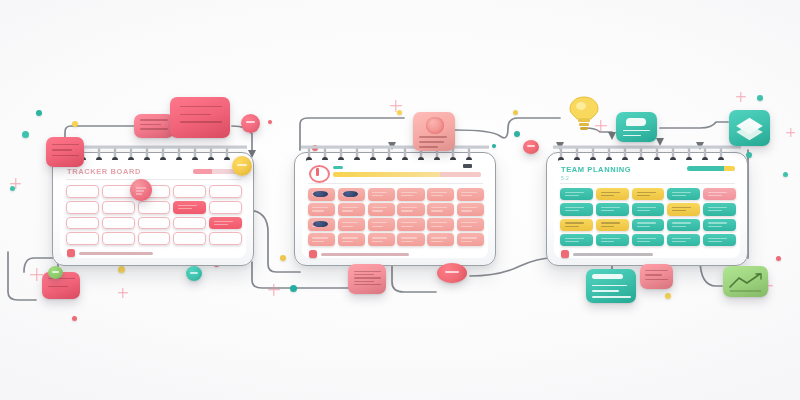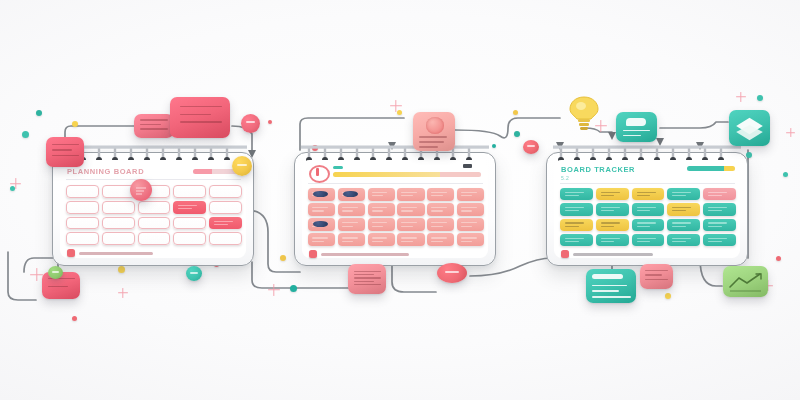--- a/index.html
+++ b/index.html
@@ -162,21 +162,21 @@
         <circle cx="104" cy="16" r="3"></circle>
           <circle cx="120" cy="16" r="3"></circle>
           <circle cx="136" cy="16" r="3"></circle>
         <circle cx="152" cy="16" r="3"></circle>
           <circle cx="168" cy="16" r="3"></circle>
       </g>
       <rect x="0" y="1.5" width="188" height="3.2" fill="#c8ccd2"></rect>
     </svg>
     <div class="panel-inner"></div>
 
-    <div class="panel-title" style="left:14px;top:14px;font-size:7.5px;color:#e4a2ab;">PLANNING BOARD</div>
+    <div class="panel-title" style="left:14px;top:14px;font-size:7.5px;color:#e4a2ab;">TRACKER BOARD</div>
     <div class="progress" style="left:140px;top:16px;width:48px;">
       <i style="width:40%;background:#f79aa8;"></i>
       <i style="width:60%;background:#f2d3d7;"></i>
     </div>
     <div class="hairline" style="left:13px;top:26px;width:175px;"></div>
 
     <div class="grid" id="grid-left" style="left:13px;top:32px;width:176px;height:60px;grid-template-columns:repeat(5,1fr);grid-template-rows:repeat(4,1fr);gap:3px;">
         <div class="cell" style="background: linear-gradient(rgb(255, 255, 255), rgb(253, 253, 253)); border: 1px solid rgb(240, 183, 189);"></div>
         <div class="cell" style="background: linear-gradient(rgb(255, 255, 255), rgb(253, 253, 253)); border: 1px solid rgb(240, 183, 189);"></div>
         <div class="cell" style="background: linear-gradient(rgb(255, 255, 255), rgb(253, 253, 253)); border: 1px solid rgb(240, 183, 189);"></div>
@@ -398,21 +398,21 @@
         <circle cx="104" cy="16" r="3"></circle>
           <circle cx="120" cy="16" r="3"></circle>
           <circle cx="136" cy="16" r="3"></circle>
         <circle cx="152" cy="16" r="3"></circle>
           <circle cx="168" cy="16" r="3"></circle>
       </g>
       <rect x="0" y="1.5" width="188" height="3.2" fill="#c8ccd2"></rect>
     </svg>
     <div class="panel-inner"></div>
 
-    <div class="panel-title" style="left:14px;top:12px;font-size:7.5px;color:#3ec2ae;">BOARD TRACKER</div>
+    <div class="panel-title" style="left:14px;top:12px;font-size:7.5px;color:#3ec2ae;">TEAM PLANNING</div>
     <div class="panel-sub" style="left:14px;top:22px;color:#7fd3c6;">5.2</div>
     <div class="progress" style="left:140px;top:13px;width:48px;">
       <i style="width:78%;background:#3ec2ae;"></i>
       <i style="width:22%;background:#f7d34f;"></i>
     </div>
     <div class="hairline" style="left:13px;top:30px;width:175px;"></div>
 
     <div class="grid" id="grid-right" style="left:13px;top:35px;width:176px;height:58px;grid-template-columns:repeat(5,1fr);grid-template-rows:repeat(4,1fr);gap:3px;">
         <div class="cell" style="background: linear-gradient(rgb(73, 203, 182), rgb(50, 182, 162)); border: none;">
           <span class="ln" style="background: rgb(214, 245, 238); left: 15%; top: 32%; width: 58%;"></span>

